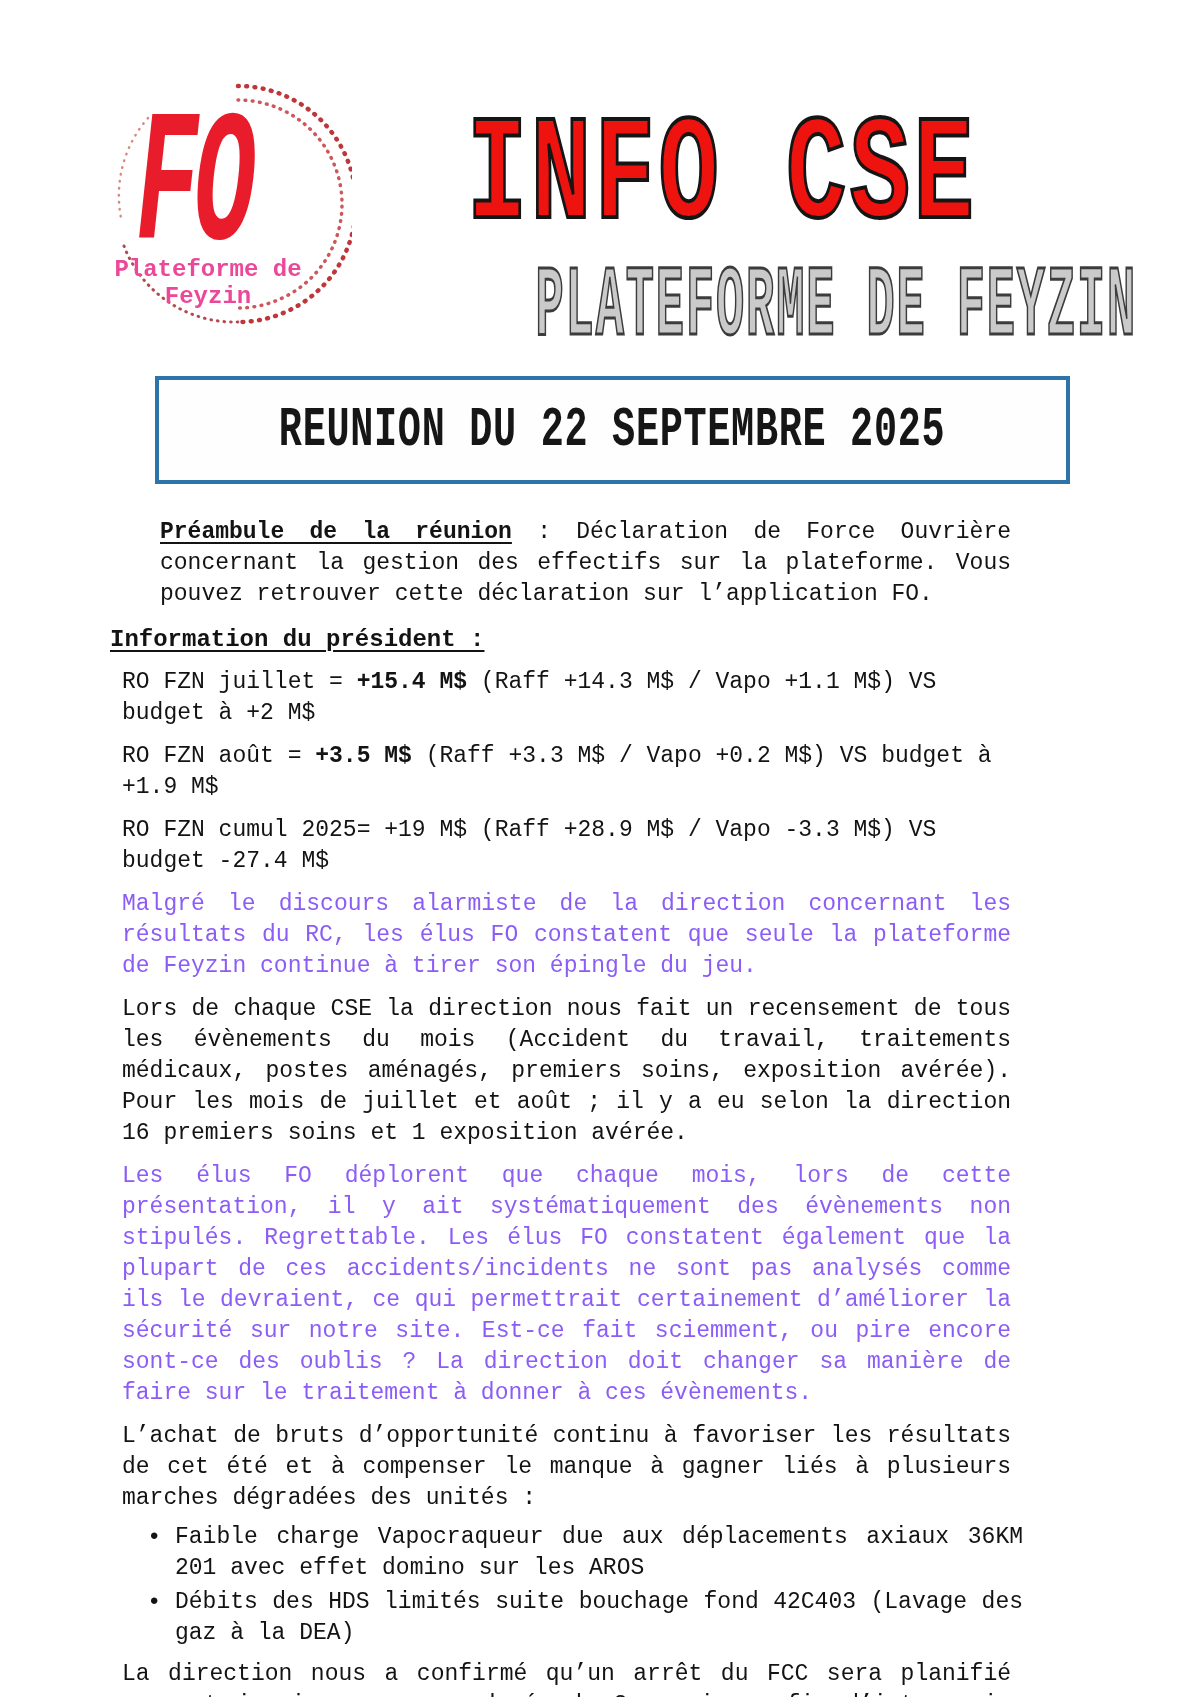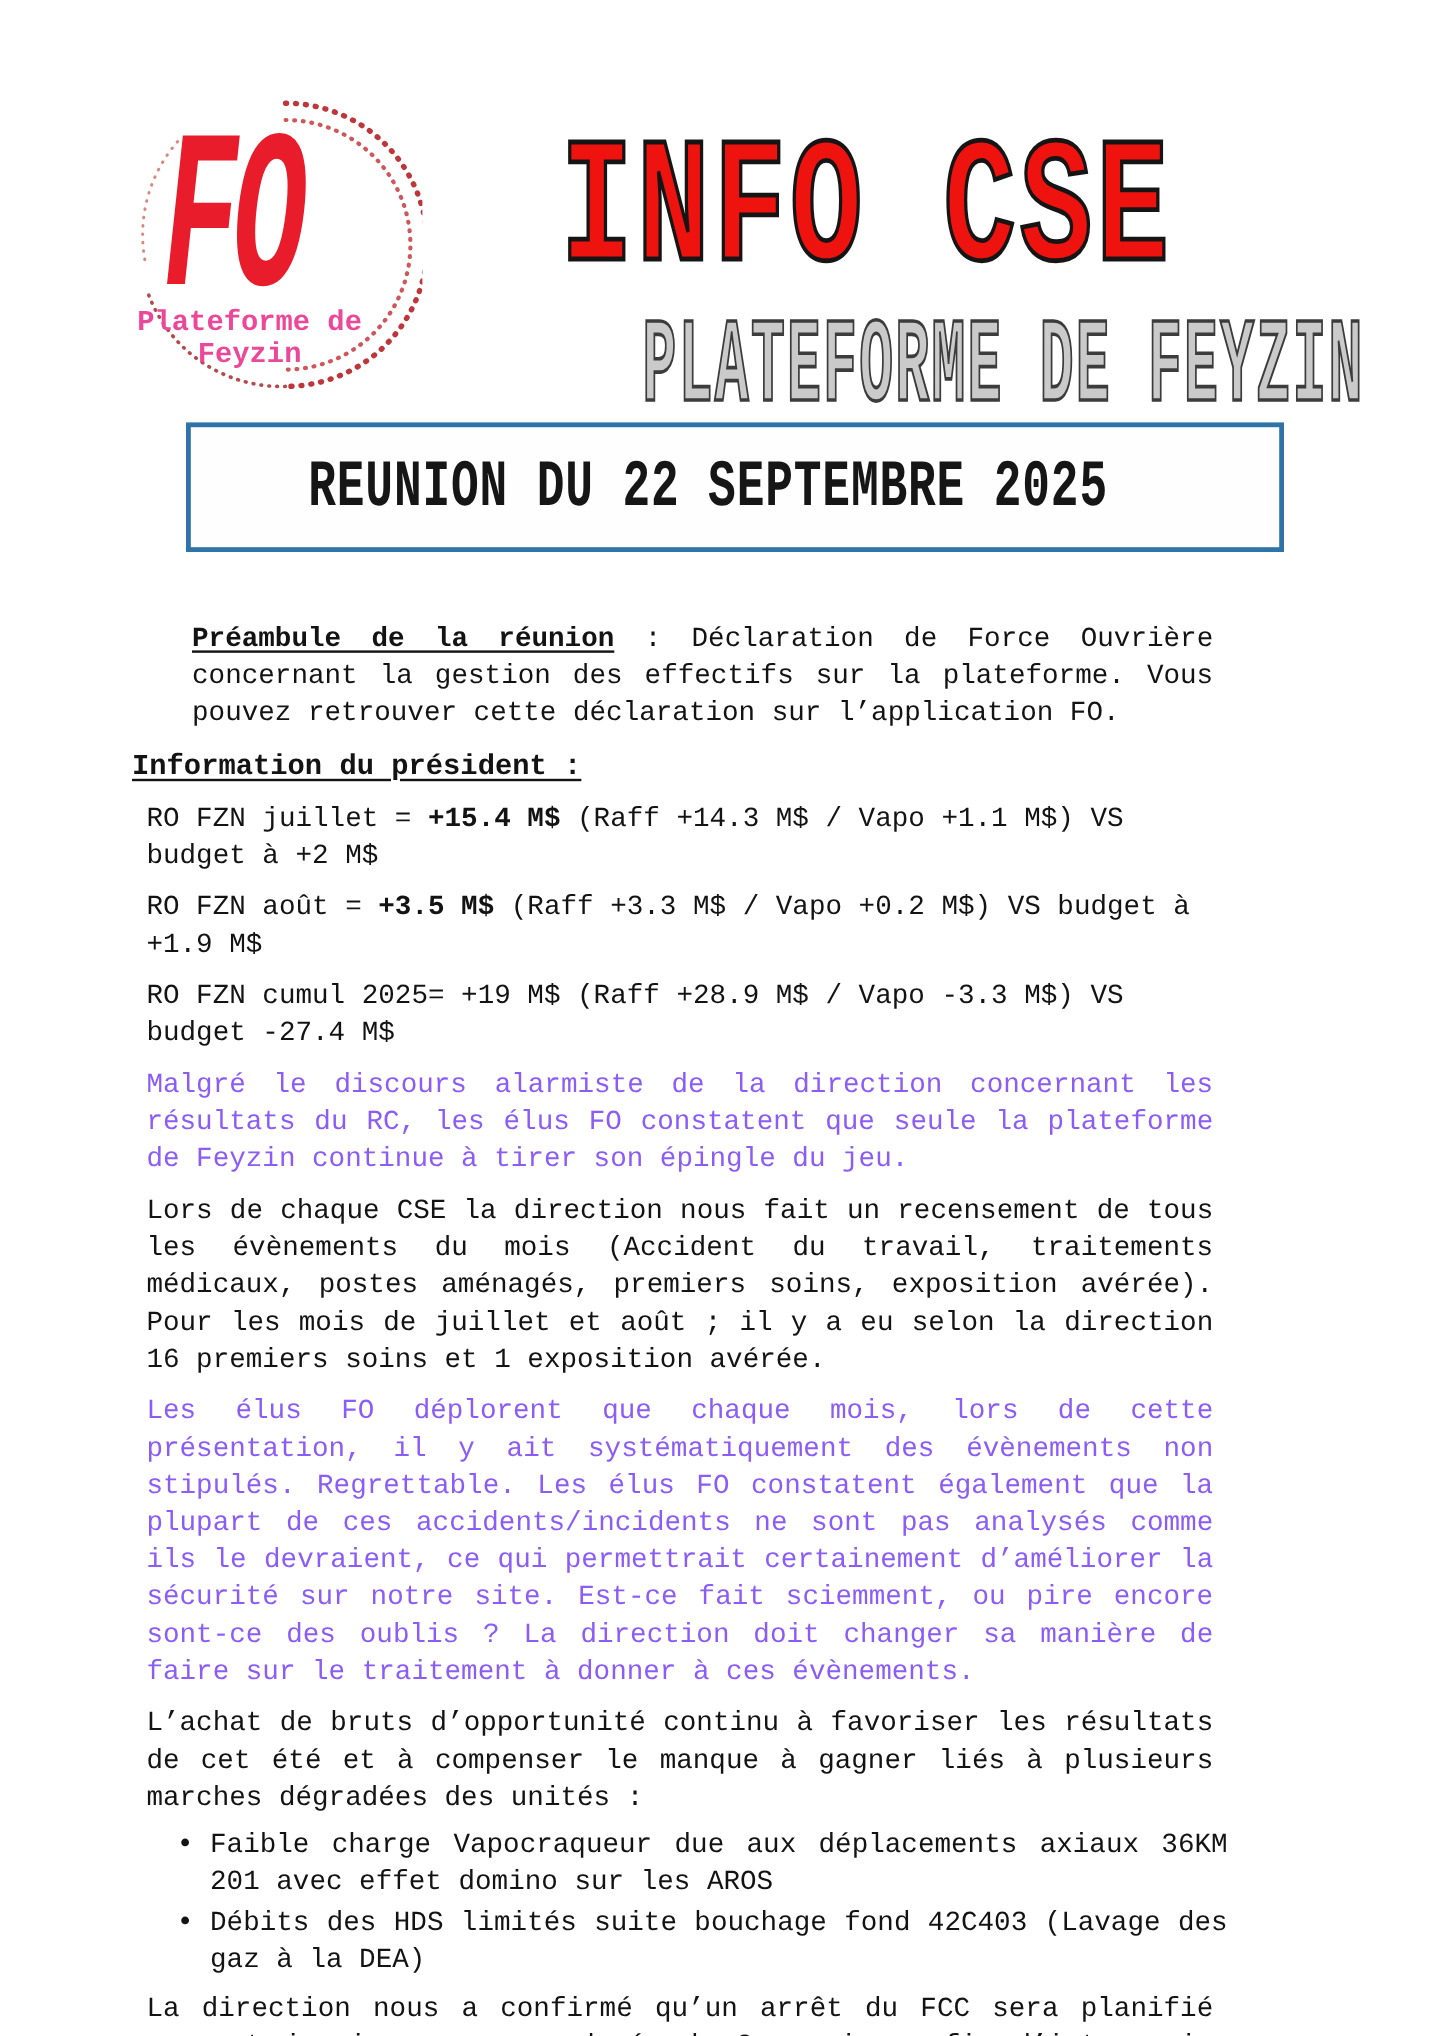--- a/index.html
+++ b/index.html
@@ -31,23 +31,23 @@
   }
   .plateforme {
     position:absolute; left:350px; top:258px; width:700px; text-align:center;
     font-size:100px; line-height:1; font-weight:700; letter-spacing:4px;
     color:#cacaca; -webkit-text-stroke:3px #3c3c3c;
     transform:scaleX(0.47); transform-origin:center top; white-space:nowrap;
   }
 
   
   .banner {
-    position:absolute; left:155px; top:352px; width:915px; height:108px;
+    position:absolute; left:155px; top:376px; width:915px; height:108px;
     border:4px solid #2e74a9; box-sizing:border-box; background:#fefefe;
-    display:flex; align-items:center; justify-content:flex-end;
+    display:flex; align-items:center; justify-content:center;
   }
   .banner-text {
     font-size:55px; font-weight:700; color:#161616; letter-spacing:1px;
     transform:scaleX(0.70); white-space:nowrap;
   }
 
   
   .content {
     position:absolute; left:110px; top:505px; width:913px;
     font-size:23px; line-height:31px; color:#131313;

